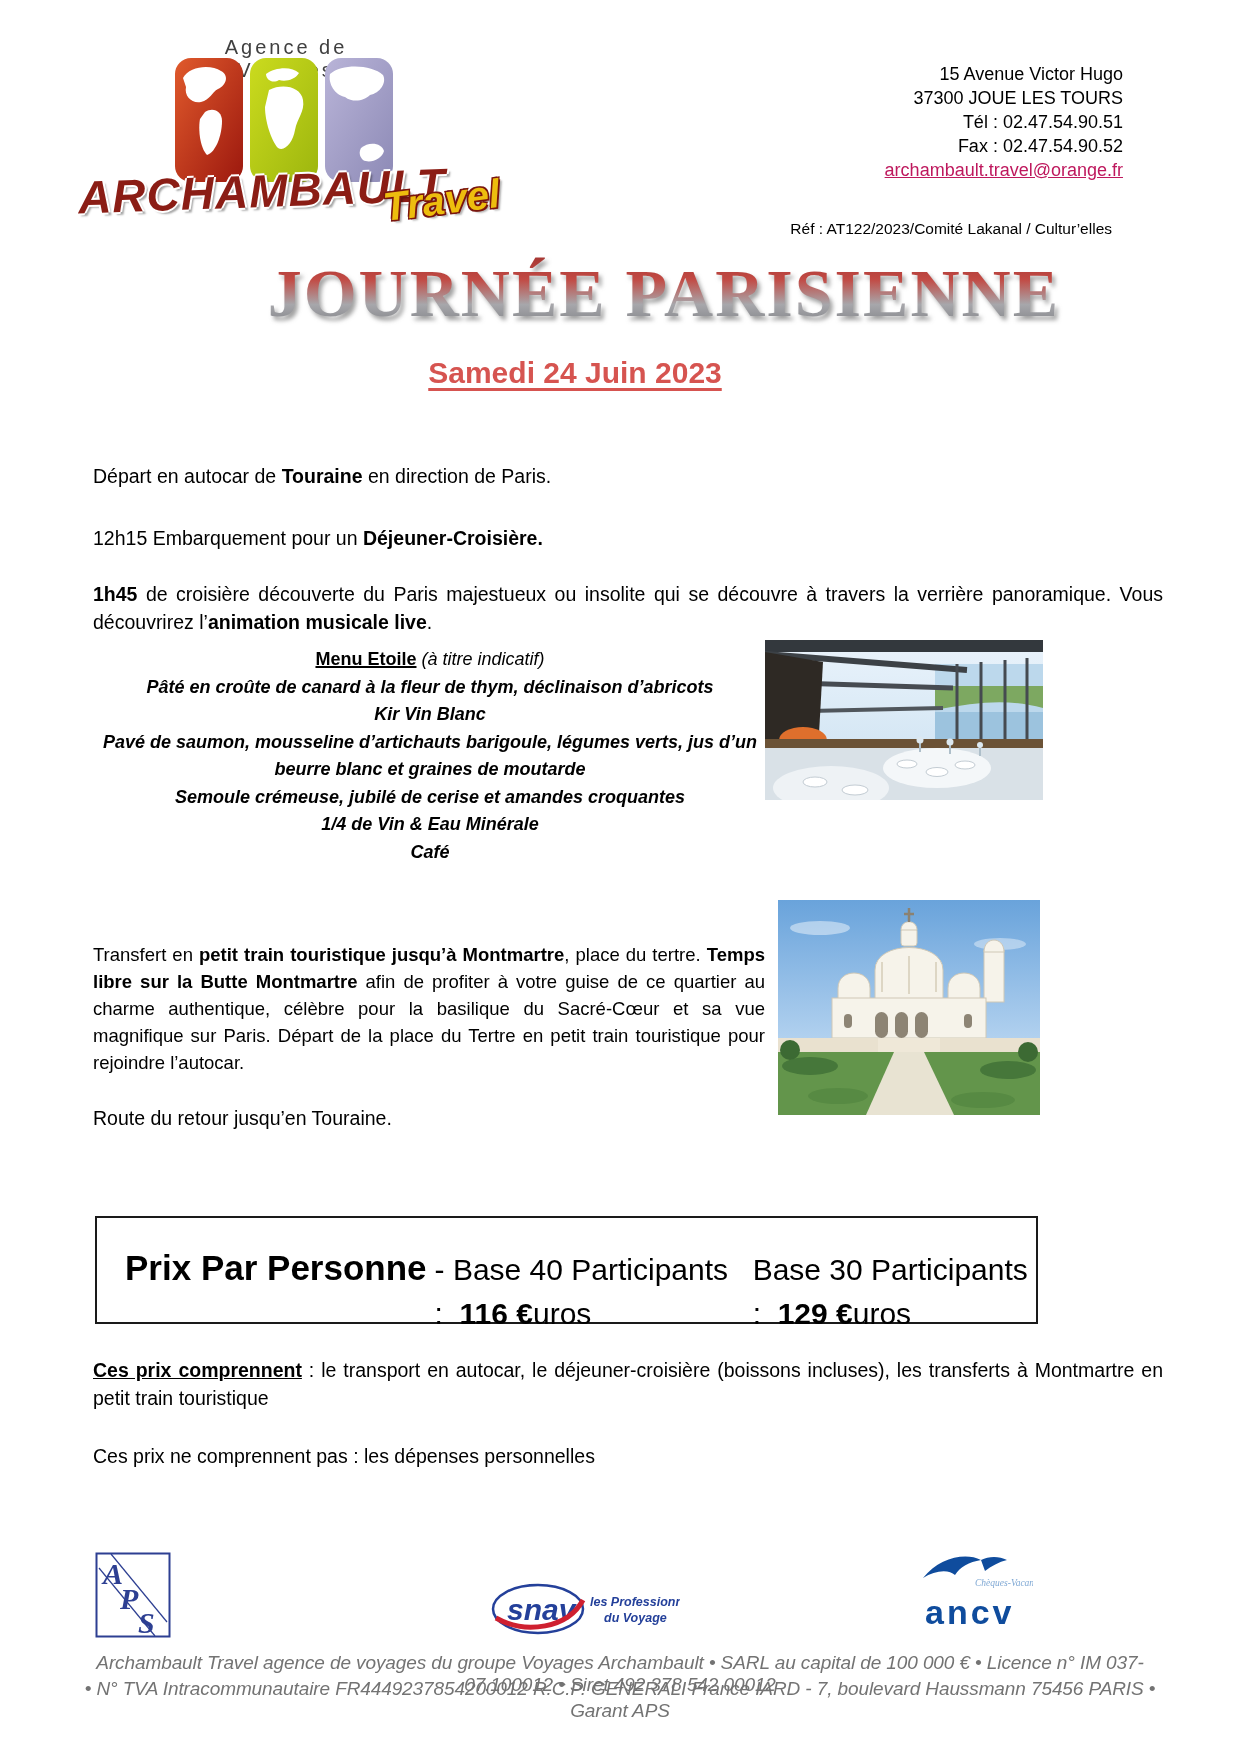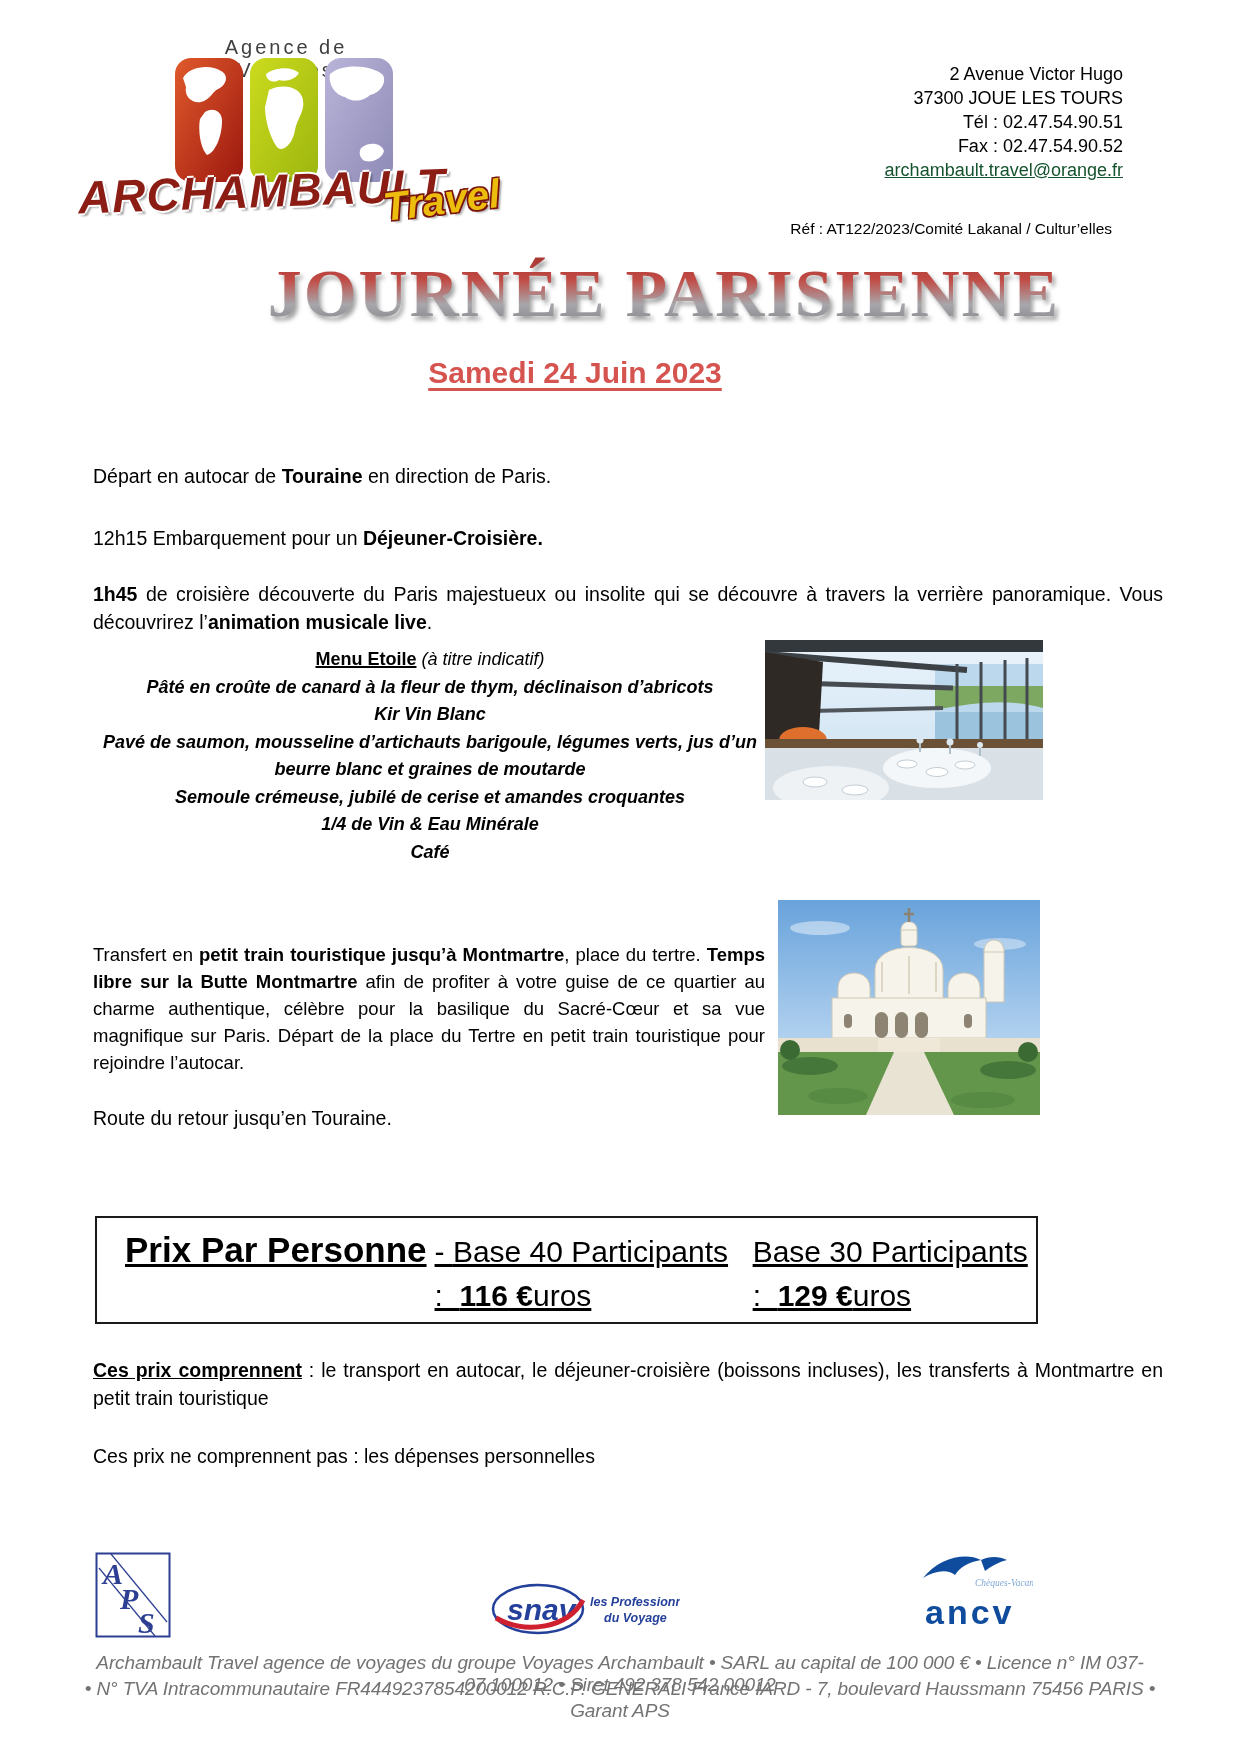--- a/index.html
+++ b/index.html
@@ -11,21 +11,21 @@
     font-size:20px;letter-spacing:3px;color:#404040;}
   .logo-panels{position:absolute;left:175px;top:58px;}
   .brand-main{position:absolute;left:78px;top:164px;font-size:46px;font-weight:bold;font-style:italic;
     color:#8b1d15;letter-spacing:1px;transform:rotate(-2deg);
     text-shadow:-2px 0 0 #fff,2px 0 0 #fff,0 -2px 0 #fff,0 2px 0 #fff,3px 3px 2px rgba(0,0,0,.35);}
   .brand-sub{position:absolute;left:383px;top:178px;font-size:40px;font-weight:bold;font-style:italic;
     color:#edbd0e;transform:rotate(-7deg);
     text-shadow:-1.5px -1.5px 0 #7a150d,1.5px -1.5px 0 #7a150d,-1.5px 1.5px 0 #7a150d,1.5px 1.5px 0 #7a150d,3px 3px 2px rgba(0,0,0,.3);}
 
   .address{position:absolute;right:117px;top:62px;text-align:right;font-size:18px;line-height:24px;}
-  .address a{color:#14532d;text-decoration:underline;}
+  .address a{color:#be185d;text-decoration:underline;}
   .ref-line{position:absolute;right:128px;top:220px;font-size:15.5px;}
 
   
   .doc-title{position:absolute;left:30px;top:254px;width:1030px;margin:0;text-align:right;
     font-family:"Liberation Serif",serif;font-weight:bold;font-size:68px;letter-spacing:2px;
     color:#9c4540;filter:drop-shadow(3px 4px 2px rgba(70,70,70,.5));}
   @supports (-webkit-background-clip: text){
     .doc-title{background:linear-gradient(180deg,#a33531 0%,#c24a44 32%,#a7a7ab 64%,#75777c 100%);
       -webkit-background-clip:text;background-clip:text;color:transparent;}
   }
@@ -49,21 +49,21 @@
   .menu-head .mn{font-weight:normal;font-style:italic;}
   .menu-line{white-space:nowrap;}
 
   .photo{position:absolute;display:block;}
   .photo1{left:765px;top:640px;}
   .photo2{left:778px;top:900px;}
 
   
   .price-box{position:absolute;left:95px;top:1216px;width:943px;height:108px;
     border:2px solid #1a1a1a;box-sizing:border-box;}
-  .price-inner{display:flex;align-items:baseline;padding:12px 0 0 28px;text-decoration:underline;}
+  .price-inner{display:flex;align-items:baseline;padding:30px 0 0 28px;}
   .plabel{font-size:35px;font-weight:bold;white-space:nowrap;}
   .pcol{display:flex;flex-direction:row;font-size:30px;line-height:44px;margin-left:8px;}
   .prow2{padding-left:24px;}
 
   
   .cond1{top:1356px;width:1070px;text-align:justify;}
   .cond1 .inc{font-weight:bold;text-decoration:underline;}
   .cond2{top:1442px;}
 
   
@@ -108,21 +108,21 @@
     <path d="M94,32 C108,25 126,29 128,42 C130,54 122,60 120,72 C118,84 110,94 103,90 C96,82 90,63 90,49 Z" fill="#fff"></path>
 
     <path d="M155,16 C168,5 197,7 208,17 C212,25 205,35 195,37 C189,43 178,45 170,39 C160,37 153,26 155,16 Z" fill="#fff"></path>
     <path d="M186,90 C194,83 207,85 209,93 C207,101 195,106 188,102 C184,98 184,94 186,90 Z" fill="#fff"></path>
   </svg>
 
   <div class="brand-main">ARCHAMBAULT</div>
   <div class="brand-sub">Travel</div>
 
   <div class="address">
-    <div>2 Avenue Victor Hugo</div>
+    <div>15 Avenue Victor Hugo</div>
     <div>37300 JOUE LES TOURS</div>
     <div>Tél : 02.47.54.90.51</div>
     <div>Fax : 02.47.54.90.52</div>
     <div><a href="#">archambault.travel@orange.fr</a></div>
   </div>
 
   <div class="ref-line">Réf : AT122/2023/Comité Lakanal / Cultur’elles</div>
 
   <h1 class="doc-title">JOURNÉE PARISIENNE</h1>
   <div class="doc-date">

